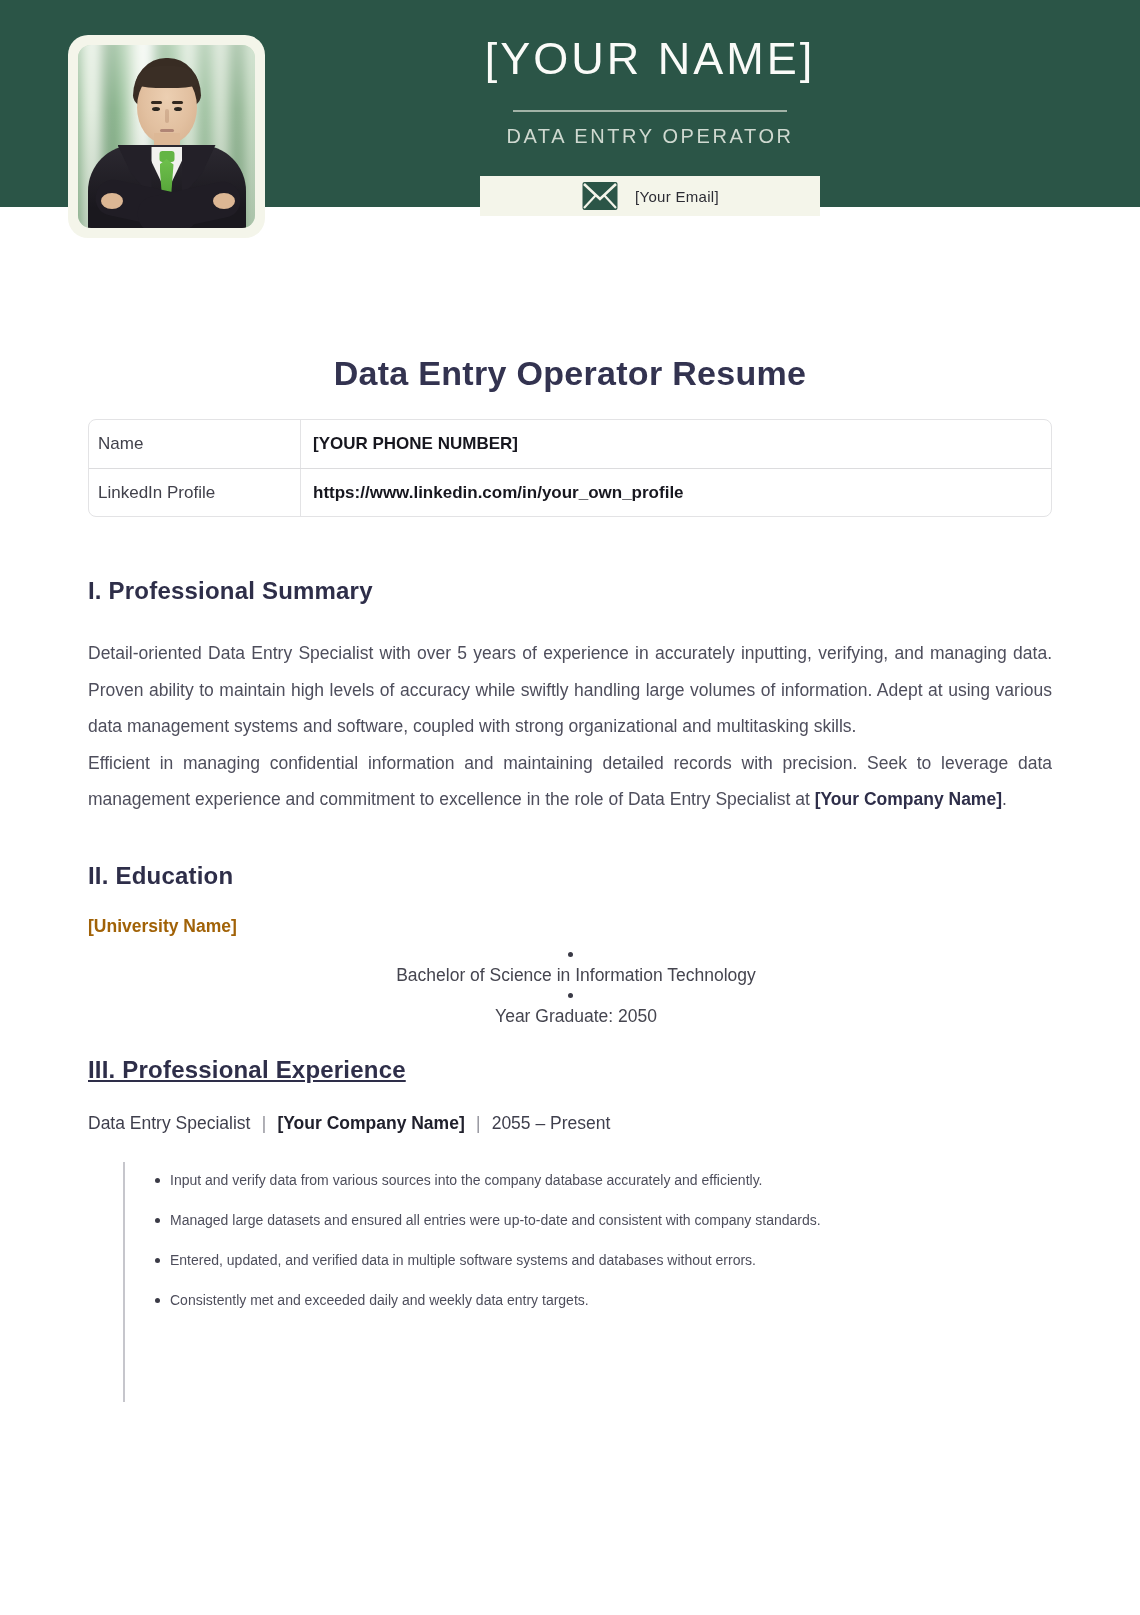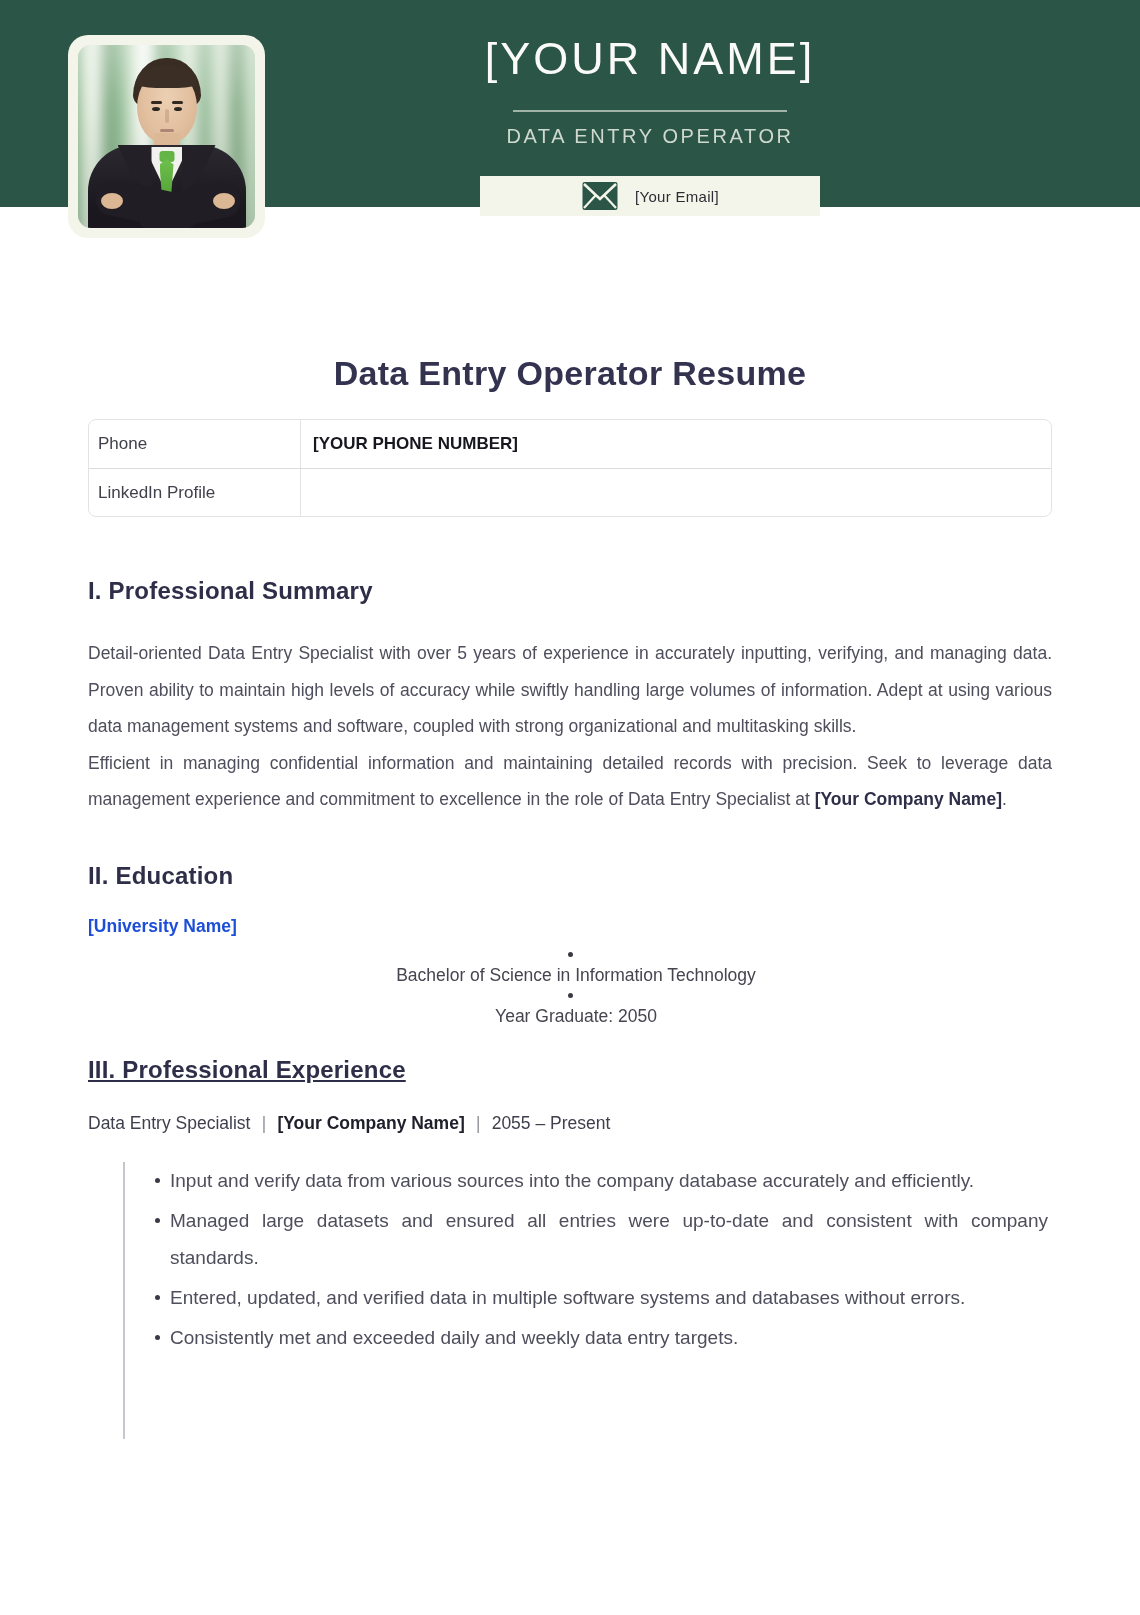--- a/index.html
+++ b/index.html
@@ -173,21 +173,21 @@
   .summary-text { margin-top: 28px; }
   .summary-text p {
     color: #4E4E5C; font-size: 17.5px; line-height: 36.5px;
     text-align: justify;
   }
   .summary-text strong { color: #2E2E49; font-weight: 700; }
 
   .education-heading { margin-top: 42px; }
   .university {
     margin-top: 22px;
-    color: #1d4ed8; font-size: 17.5px; font-weight: 700; line-height: 24px;
+    color: #a16207; font-size: 17.5px; font-weight: 700; line-height: 24px;
   }
   .edu-list { margin-top: 14px; list-style: none; }
   .edu-list li {
     display: flex; align-items: center;
     color: #45454F; font-size: 17.5px; line-height: 36px;
     padding-left: 12px;
     flex-direction: column;
   }
   .dot {
     width: 5px; height: 5px; border-radius: 50%;
@@ -204,21 +204,21 @@
 
   .exp-quote {
     margin: 26px 0 0 35px;
     border-left: 2px solid #C6C6CC;
     padding: 0 0 80px 28px;
   }
   .exp-list { list-style: none; }
   .exp-list li {
     position: relative;
     padding-left: 17px; padding-right: 4px;
-    color: #4E4E5C; font-size: 19px; line-height: 37px;
+    color: #4E4E5C; font-size: 14px; line-height: 37px;
     text-align: justify;
     margin-bottom: 3px;
   }
   .exp-list li .dot {
     position: absolute; left: 2px; top: 16px; margin: 0;
   }
 </style>
 </head>
 <body>
 
@@ -269,25 +269,26 @@
     </div>
 
   </header>
 
   <main class="content">
 
     <h2 class="doc-title">Data Entry Operator Resume</h2>
 
     <div class="contact-table">
       <div class="trow">
-        <div class="tlabel">Phone</div>
+        <div class="tlabel">Name</div>
         <div class="tvalue">[YOUR PHONE NUMBER]</div>
       </div>
       <div class="trow">
         <div class="tlabel">LinkedIn Profile</div>
+        <div class="tvalue">https://www.linkedin.com/in/your_own_profile</div>
       </div>
     </div>
 
     <section>
       <h3 class="section-heading summary-heading">I. Professional Summary</h3>
       <div class="summary-text">
         <p>Detail-oriented Data Entry Specialist with over 5 years of experience in accurately inputting, verifying, and managing data. Proven ability to maintain high levels of accuracy while swiftly handling large volumes of information. Adept at using various data management systems and software, coupled with strong organizational and multitasking skills.</p>
         <p><span>Efficient in managing confidential information and maintaining detailed records with precision. Seek to leverage data management experience and commitment to excellence in the role of Data Entry Specialist at </span><strong>[Your Company Name]</strong><span>.</span></p>
       </div>
     </section>

